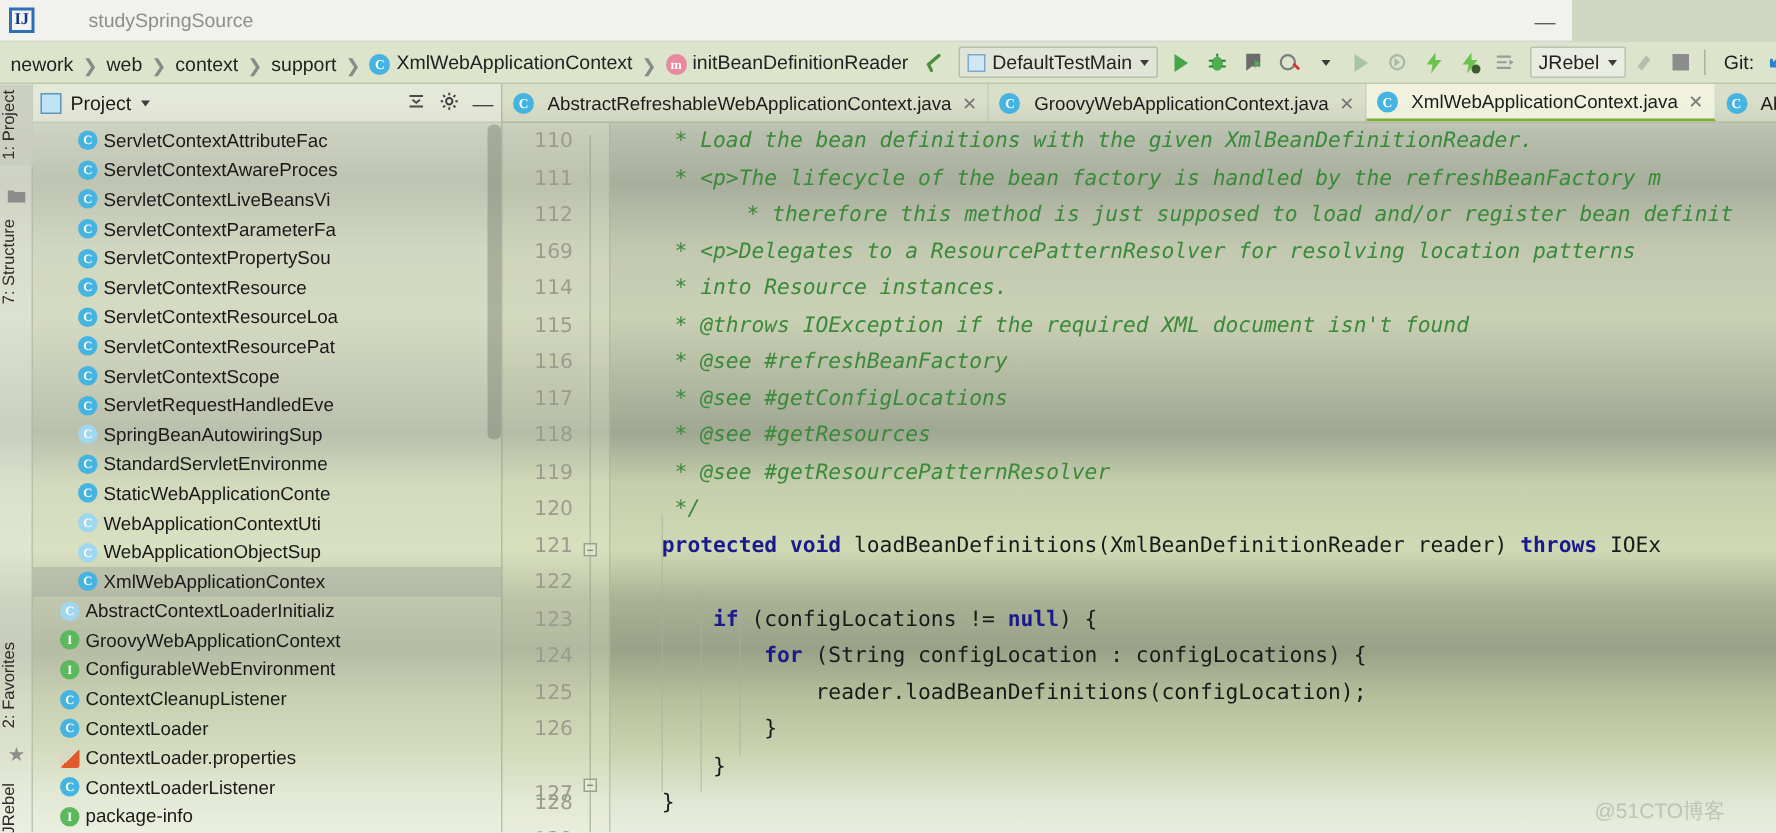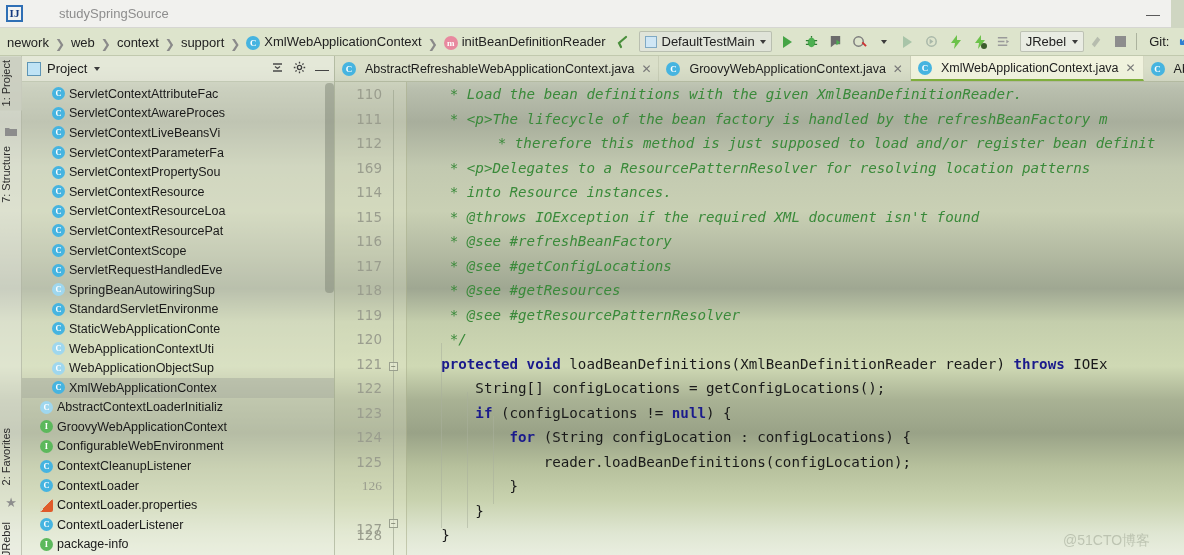--- a/index.html
+++ b/index.html
@@ -17,21 +17,21 @@
         #b9bfae 16%, #a8ae9c 22%,
         #c2c9b0 30%, #c9d0b4 38%,
         #b2b9a1 46%, #9fa792 52%,
         #c4ceac 58%, #cfd9b4 66%,
         #a9b294 72%, #99a287 78%,
         #b6c09c 84%, #c8d2ae 90%,
         #dfe6d2 96%, #e9eee0 100%);
   }
   
   .menubar {
-    position: absolute; left: 0; top: 0; width: 1171px; height: 28px;
+    position: absolute; left: 0; top: 0; width: 1048px; height: 28px;
     background: rgba(243,243,241,0.93);
     border-bottom: 1px solid #d6d6d2;
     display: flex; align-items: center; padding-left: 6px;
     font-size: 13px; color: #1f1f1f;
   }
   .ij-logo {
     width: 17px; height: 17px; border: 2px solid #2f6fb5; background: #f3f3f1;
     color: #14387f; font-size: 11px; font-weight: bold; line-height: 13px;
     text-align: center; margin-right: 10px; font-family: "Liberation Serif", serif;
   }
@@ -458,21 +458,21 @@
           <div class="lineno" style="top: 147px; line-height: 24.5px;">116</div>
           <div class="lineno" style="top: 171.5px; line-height: 24.5px;">117</div>
           <div class="lineno" style="top: 196px; line-height: 24.5px;">118</div>
           <div class="lineno" style="top: 220.5px; line-height: 24.5px;">119</div>
           <div class="lineno" style="top: 245px; line-height: 24.5px;">120</div>
           <div class="lineno" style="top: 269.5px; line-height: 24.5px;">121</div>
           <div class="lineno" style="top: 294px; line-height: 24.5px;">122</div>
           <div class="lineno" style="top: 318.5px; line-height: 24.5px;">123</div>
           <div class="lineno" style="top: 343px; line-height: 24.5px;">124</div>
           <div class="lineno" style="top: 367.5px; line-height: 24.5px;">125</div>
-          <div class="lineno" style="top: 392px; line-height: 24.5px; font-family: Liberation Serif, serif;">126</div>
+          <div class="lineno" style="top: 392px; line-height: 24.5px;">126</div>
           <div class="lineno" style="top: 435px; line-height: 24.5px;">127</div>
           <div class="lineno" style="top: 441px; line-height: 24.5px;">128</div>
           <div class="lineno" style="top: 465.5px; line-height: 24.5px;">129</div>
         </div>
       <div class="foldline" style="left:58px;top:8px;height:472px;"></div>
       <div class="fold" style="left:54px;top:280px;">−</div>
 
       <div class="fold" style="left:54px;top:437px;">−</div>
     </div>
     <div class="code" id="code">
@@ -481,21 +481,21 @@
         <div class="cl" style="top: 49px; padding-left: 48px;"><span>    </span><span class="doc"> * therefore this method is just supposed to load and/or register bean definit</span></div>
         <div class="cl" style="top: 73.5px;"><span>    </span><span class="doc"> * </span><span class="doc hl">&lt;p&gt;</span><span class="doc">Delegates to a ResourcePatternResolver for resolving location patterns</span></div>
         <div class="cl" style="top: 98px;"><span>    </span><span class="doc"> * into Resource instances.</span></div>
         <div class="cl" style="top: 122.5px;"><span>    </span><span class="doc"> * </span><span class="doc tag">@throws</span><span class="doc"> IOException if the required XML document isn't found</span></div>
         <div class="cl" style="top: 147px;"><span>    </span><span class="doc"> * </span><span class="doc tag">@see</span><span class="doc"> #refreshBeanFactory</span></div>
         <div class="cl" style="top: 171.5px;"><span>    </span><span class="doc"> * </span><span class="doc tag">@see</span><span class="doc"> #getConfigLocations</span></div>
         <div class="cl" style="top: 196px;"><span>    </span><span class="doc"> * </span><span class="doc tag">@see</span><span class="doc"> #getResources</span></div>
         <div class="cl" style="top: 220.5px;"><span>    </span><span class="doc"> * </span><span class="doc tag">@see</span><span class="doc"> #getResourcePatternResolver</span></div>
         <div class="cl" style="top: 245px;"><span>    </span><span class="doc"> */</span></div>
         <div class="cl" style="top: 269.5px;"><span>    </span><span class="kw">protected void </span><span class="pl">loadBeanDefinitions(XmlBeanDefinitionReader reader) </span><span class="kw">throws </span><span class="pl">IOEx</span></div>
-        <div class="cl" style="top: 294px;"><span>        </span><span class="pl">String[] configLocations = getConfigLocations();</span></div>
+        <div class="cl" style="top: 294px;"><span>        </span></div>
         <div class="cl" style="top: 318.5px;"><span>        </span><span class="kw">if </span><span class="pl">(configLocations != </span><span class="kw">null</span><span class="pl">) {</span></div>
         <div class="cl" style="top: 343px;"><span>            </span><span class="kw">for </span><span class="pl">(String configLocation : configLocations) {</span></div>
         <div class="cl" style="top: 367.5px;"><span>                </span><span class="pl">reader.loadBeanDefinitions(configLocation);</span></div>
         <div class="cl" style="top: 392px;"><span>            </span><span class="pl">}</span></div>
         <div class="cl" style="top: 416.5px;"><span>        </span><span class="pl">}</span></div>
         <div class="cl" style="top: 441px;"><span>    </span><span class="pl">}</span></div>
         <div class="cl" style="top: 465.5px;"><span>    </span><span class="pl"></span></div>
         <div class="indentguide" style="left: 34px; top: 261px; height: 185px;"></div>
         <div class="indentguide" style="left: 60px; top: 310px; height: 136px;"></div>
         <div class="indentguide" style="left: 86px; top: 334px; height: 88px;"></div>

